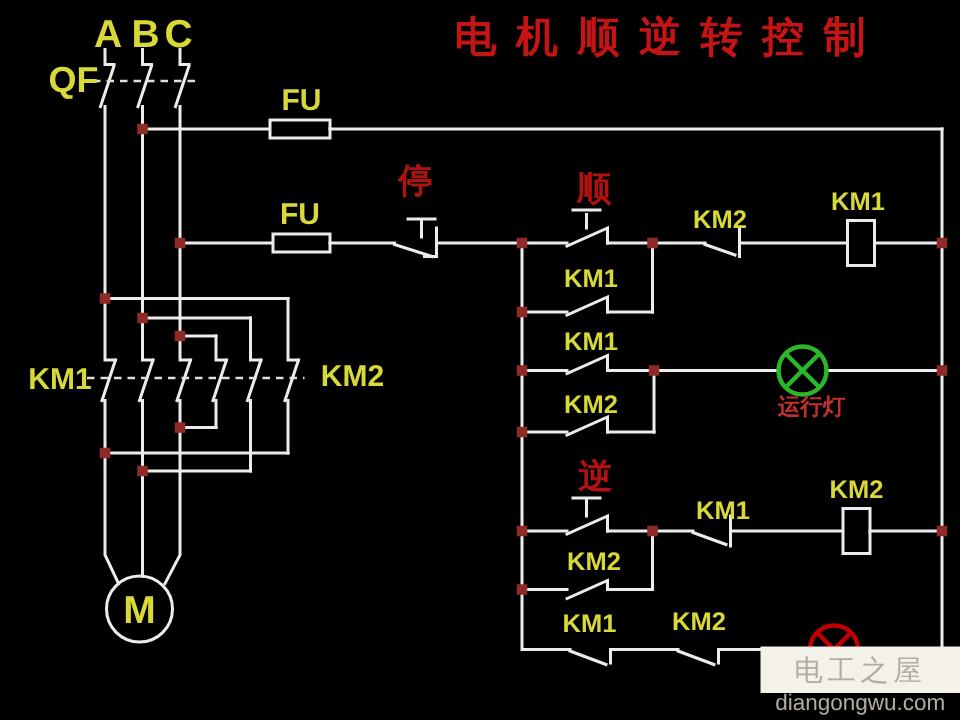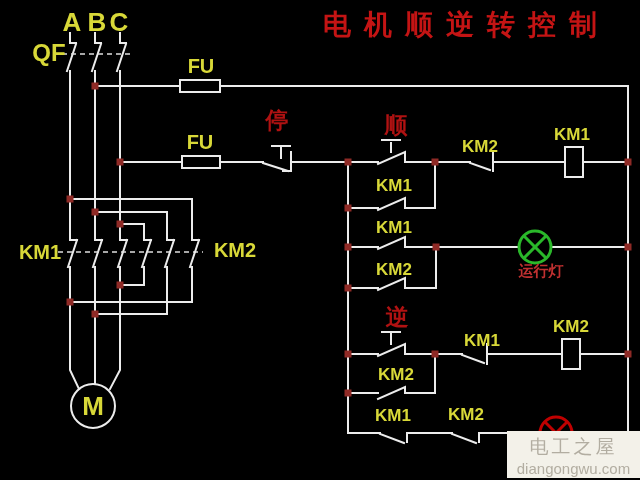--- a/index.html
+++ b/index.html
@@ -12,22 +12,22 @@
   .coil{stroke:#ececec;stroke-width:2;fill:#000;}
   .fuse{stroke:#ececec;stroke-width:2;fill:#000;}
   .dot{fill:#8f2a26;}
   .lbl{fill:#d8d838;font-weight:bold;}
   .lbl-red{fill:#b01212;font-weight:bold;}
   .f26{font-size:26px;}.f24{font-size:24px;}.f23{font-size:23px;}
   .f20{font-size:20px;}.f17{font-size:17px;}.f15{font-size:15px;}
   .lamp-green{stroke:#2ab82a;stroke-width:3;fill:none;}
   .lamp-red{stroke:#c00000;stroke-width:3;fill:none;}
   #title{position:absolute;left:303px;top:6px;white-space:nowrap;
-         color:#c41414;font-size:28px;font-weight:bold;letter-spacing:13px;margin-left:20px;}
-  #watermark{position:absolute;left:507px;top:431px;width:133px;height:47px;
+         color:#c41414;font-size:28px;font-weight:bold;letter-spacing:13px;}
+  #watermark{position:absolute;left:507px;top:431px;width:133px;height:31px;
          background:#f3f1e9;text-align:center;z-index:5;}
   #watermark .wm-name{color:#b2ada1;font-size:19px;letter-spacing:3px;margin-top:3px;}
   #watermark .wm-url{color:#b2ada1;font-size:15px;margin-top:0px;}
 </style>
 </head>
 <body>
 
 <div id="stage">
 
 <svg width="640" height="480" viewBox="0 0 640 480">

